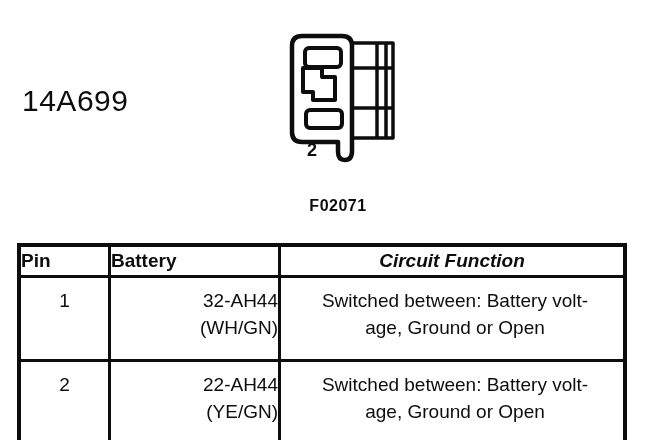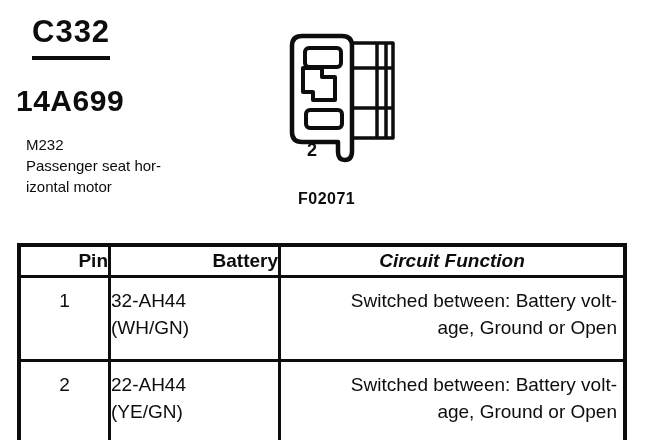--- a/index.html
+++ b/index.html
@@ -24,24 +24,24 @@
     top: 14px;
     font-size: 31px;
     font-weight: bold;
     letter-spacing: 1px;
     padding-bottom: 6px;
     border-bottom: 4px solid #0d0d0d;
     display: inline-block;
   }
   .part-number {
     position: absolute;
-    left: 16px;
+    left: 22px;
     top: 84px;
     font-size: 30px;
-    font-weight: bold;
+    font-weight: normal;
     letter-spacing: 0.5px;
   }
   .component-block {
     position: absolute;
     left: 26px;
     top: 134px;
     font-size: 15px;
     line-height: 21px;
   }
 
@@ -58,22 +58,23 @@
     left: 302px;
     top: 140px;
     width: 20px;
     text-align: center;
     font-size: 18px;
     font-weight: bold;
   }
   .figure-code {
     position: absolute;
     left: 298px;
-    top: 190px;
+    top: 197px;
     width: 80px;
+    text-align: center;
     font-size: 16px;
     font-weight: bold;
     letter-spacing: 0.5px;
   }
 
   
   .pin-table {
     position: absolute;
     left: 17px;
     top: 243px;
@@ -84,50 +85,44 @@
   .pin-table, .pin-table th, .pin-table td {
     border: 3px solid #0d0d0d;
   }
   .pin-table {
     border-width: 4px;
   }
   .pin-table th {
     height: 28px;
     font-size: 19px;
     font-weight: bold;
-    text-align: right;
+    text-align: left;
     vertical-align: middle;
     padding: 0;
   }
   .pin-table td {
     height: 72px;
     font-size: 19px;
     line-height: 27px;
     vertical-align: top;
     padding: 9px 0 0 0;
   }
   .col-pin    { width: 87px;  text-align: center; }
-  .col-circ   { width: 167px; text-align: left; }
-  .col-func   { text-align: right; }
+  .col-circ   { width: 167px; text-align: right; }
+  .col-func   { text-align: center; }
   .pin-table td.col-func { padding-left: 12px; padding-right: 6px; }
 </style>
 </head>
 <body>
 
 <div class="page">
 
-  <div class="connector-id">C332</div>
 
   <div class="part-number">14A699</div>
 
-  <div class="component-block">
-    <div>M232</div>
-    <div>Passenger seat hor-</div>
-    <div>izontal motor</div>
-  </div>
 
   <svg class="figure-svg" viewBox="280 26 125 144">
     <g fill="#ffffff" stroke="#0d0d0d" stroke-width="4.5" stroke-linejoin="round">
 
       <g stroke-width="3.5">
         <rect x="352" y="43" width="41" height="95"></rect>
         <line x1="377" y1="43" x2="377" y2="138"></line>
         <line x1="386" y1="43" x2="386" y2="138"></line>
         <line x1="352" y1="68" x2="393" y2="68"></line>
         <line x1="352" y1="108" x2="393" y2="108"></line>

